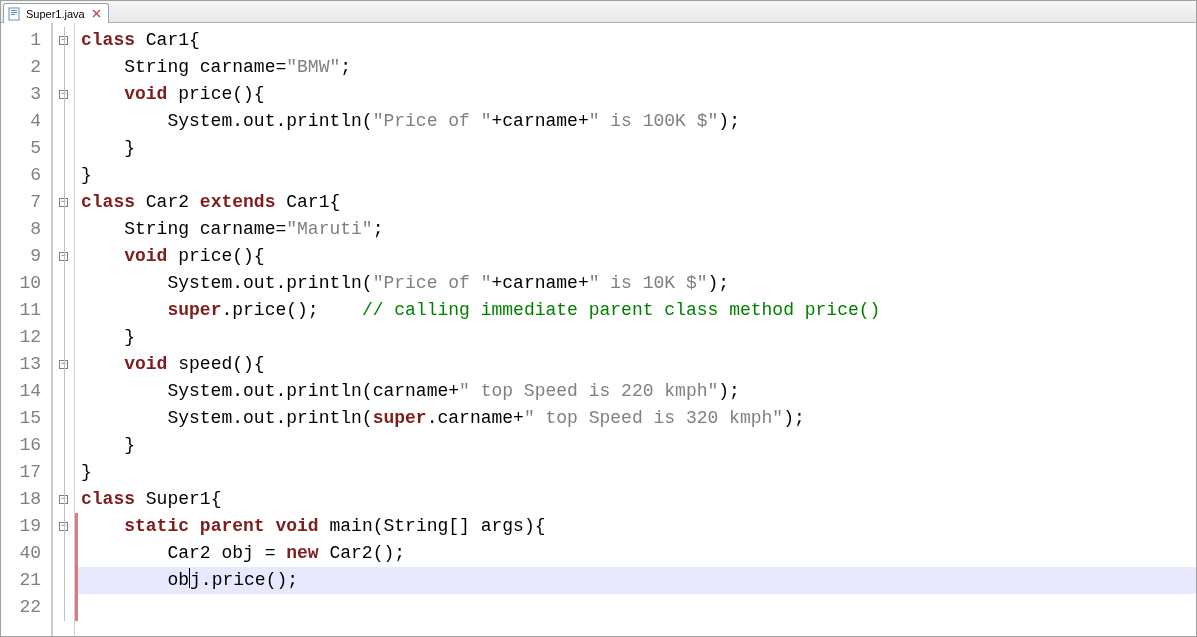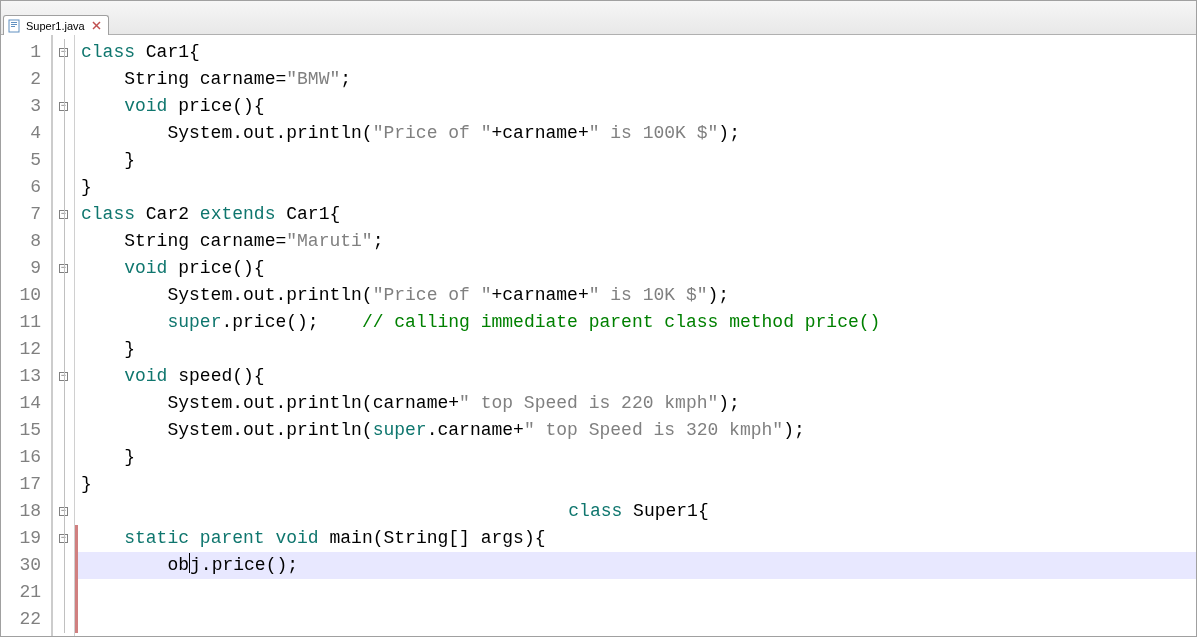--- a/index.html
+++ b/index.html
@@ -6,21 +6,21 @@
   body {
     font-family: "Consolas", "Courier New", monospace;
     font-size: 18px;
     background: #ffffff;
     width: 1197px;
     height: 637px;
     overflow: hidden;
     border: 1px solid #a0a0a0;
   }
   .tabbar {
-    height: 34px;
+    height: 22px;
     background: linear-gradient(#f6f6f6, #e8e8e8);
     border-bottom: 1px solid #b0b0b0;
     display: flex;
     align-items: flex-end;
     padding-left: 2px;
   }
   .tab {
     display: flex;
     align-items: center;
     gap: 4px;
@@ -106,21 +106,21 @@
   }
   .code-line {
     height: 27px;
     line-height: 27px;
     white-space: pre;
     color: #000000;
   }
   .code-line.highlight {
     background: #e8e8ff;
   }
-  .kw { color: #0f766e; font-weight: normal; }
+  .kw { color: #7f1d1d; font-weight: bold; }
   .str { color: #808080; }
   .cmt { color: #008000; }
   .change-bar {
     position: absolute;
     width: 3px;
     left: 0px;
     background: #d08080;
   }
   .caret {
     display: inline-block;
@@ -169,21 +169,21 @@
       <div class="ln">10</div>
       <div class="ln">11</div>
       <div class="ln">12</div>
       <div class="ln">13</div>
       <div class="ln">14</div>
       <div class="ln">15</div>
       <div class="ln">16</div>
       <div class="ln">17</div>
       <div class="ln">18</div>
       <div class="ln">19</div>
-      <div class="ln">30</div>
+      <div class="ln">40</div>
       <div class="ln">21</div>
       <div class="ln">22</div>
     </div>
   <div class="fold-col" id="foldcol">
       <div class="fcell">
         <div class="fold-line" style="top: 0px; bottom: 0px;"></div>
         <div class="fold-box">−</div>
       </div>
       <div class="fcell">
         <div class="fold-line" style="top: 0px; bottom: 0px;"></div>
@@ -267,17 +267,18 @@
       <div class="code-line" style="padding-left: 4px;"><span>    String carname=</span><span class="str">"Maruti"</span><span>;</span></div>
       <div class="code-line" style="padding-left: 4px;"><span>    </span><span class="kw">void</span><span> price(){</span></div>
       <div class="code-line" style="padding-left: 4px;"><span>        System.out.println(</span><span class="str">"Price of "</span><span>+carname+</span><span class="str">" is 10K $"</span><span>);</span></div>
       <div class="code-line" style="padding-left: 4px;"><span>        </span><span class="kw">super</span><span>.price();    </span><span class="cmt">// calling immediate parent class method price()</span></div>
       <div class="code-line" style="padding-left: 4px;"><span>    }</span></div>
       <div class="code-line" style="padding-left: 4px;"><span>    </span><span class="kw">void</span><span> speed(){</span></div>
       <div class="code-line" style="padding-left: 4px;"><span>        System.out.println(carname+</span><span class="str">" top Speed is 220 kmph"</span><span>);</span></div>
       <div class="code-line" style="padding-left: 4px;"><span>        System.out.println(</span><span class="kw">super</span><span>.carname+</span><span class="str">" top Speed is 320 kmph"</span><span>);</span></div>
       <div class="code-line" style="padding-left: 4px;"><span>    }</span></div>
       <div class="code-line" style="padding-left: 4px;"><span>}</span></div>
-      <div class="code-line" style="padding-left: 4px; text-align: center;"><span class="kw">class</span><span> Super1{</span></div>
+      <div class="code-line" style="padding-left: 4px;"><span class="kw">class</span><span> Super1{</span></div>
       <div class="code-line" style="padding-left: 4px;"><span>    </span><span class="kw">static</span><span> </span><span class="kw">parent</span><span> </span><span class="kw">void</span><span> main(String[] args){</span></div>
+      <div class="code-line" style="padding-left: 4px;"><span>        Car2 obj = </span><span class="kw">new</span><span> Car2();</span></div>
       <div class="code-line highlight" style="padding-left: 4px;"><span>        ob</span><span class="caret"></span><span>j.price();</span></div>
     </div>
 </div>
 
 </body></html>

